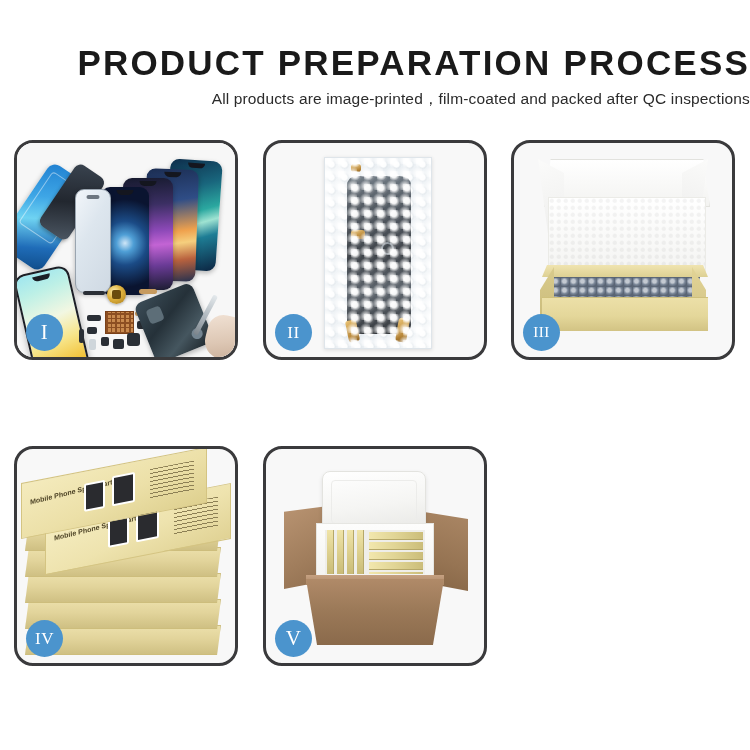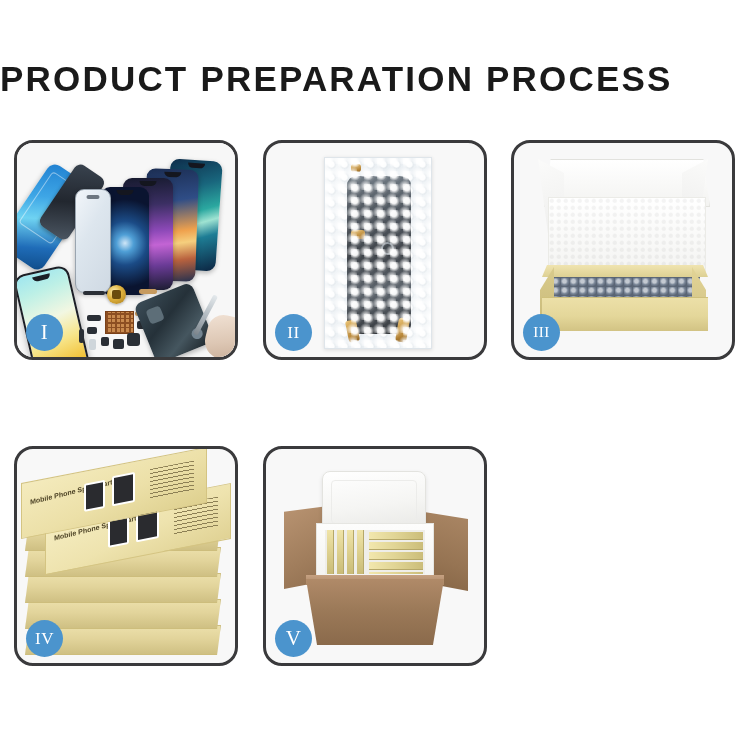--- a/index.html
+++ b/index.html
@@ -9,21 +9,21 @@
     font-family: "Liberation Sans", sans-serif;
     overflow: hidden;
   }
   #page {
     position: relative;
     width: 750px; height: 750px;
     background: #ffffff;
   }
 
   
-  #header { position: absolute; left: 0; top: 16px; width: 750px; height: 125px; text-align: left; }
+  #header { position: absolute; left: 0; top: 0; width: 750px; height: 125px; text-align: right; }
   #title {
     position: absolute; left: 0; top: 43px; width: 750px;
     font-size: 35px; font-weight: bold; color: #1a1a1a;
     letter-spacing: 2.2px; line-height: 40px; white-space: nowrap;
   }
   #subtitle {
     position: absolute; left: 0; top: 89px; width: 750px;
     font-size: 15.5px; font-weight: normal; color: #2b2b2b;
     letter-spacing: 0.15px; line-height: 20px; white-space: nowrap;
   }
@@ -365,20 +365,21 @@
     position: absolute; background: rgba(120,90,60,.42); border-radius: 1px;
   }
 </style>
 </head>
 <body>
 
 <div id="page">
 
   <div id="header">
     <div id="title">PRODUCT PREPARATION PROCESS</div>
+    <div id="subtitle">All products are image-printed，film-coated and packed after QC inspections</div>
   </div>
 
   <div id="grid">
 
     <div class="panel r0 c0">
       <div class="stage p1-bg">
         <div class="p1-film"></div>
         <div class="p1-film-dark"></div>
 
         <div class="ph ph-5">

